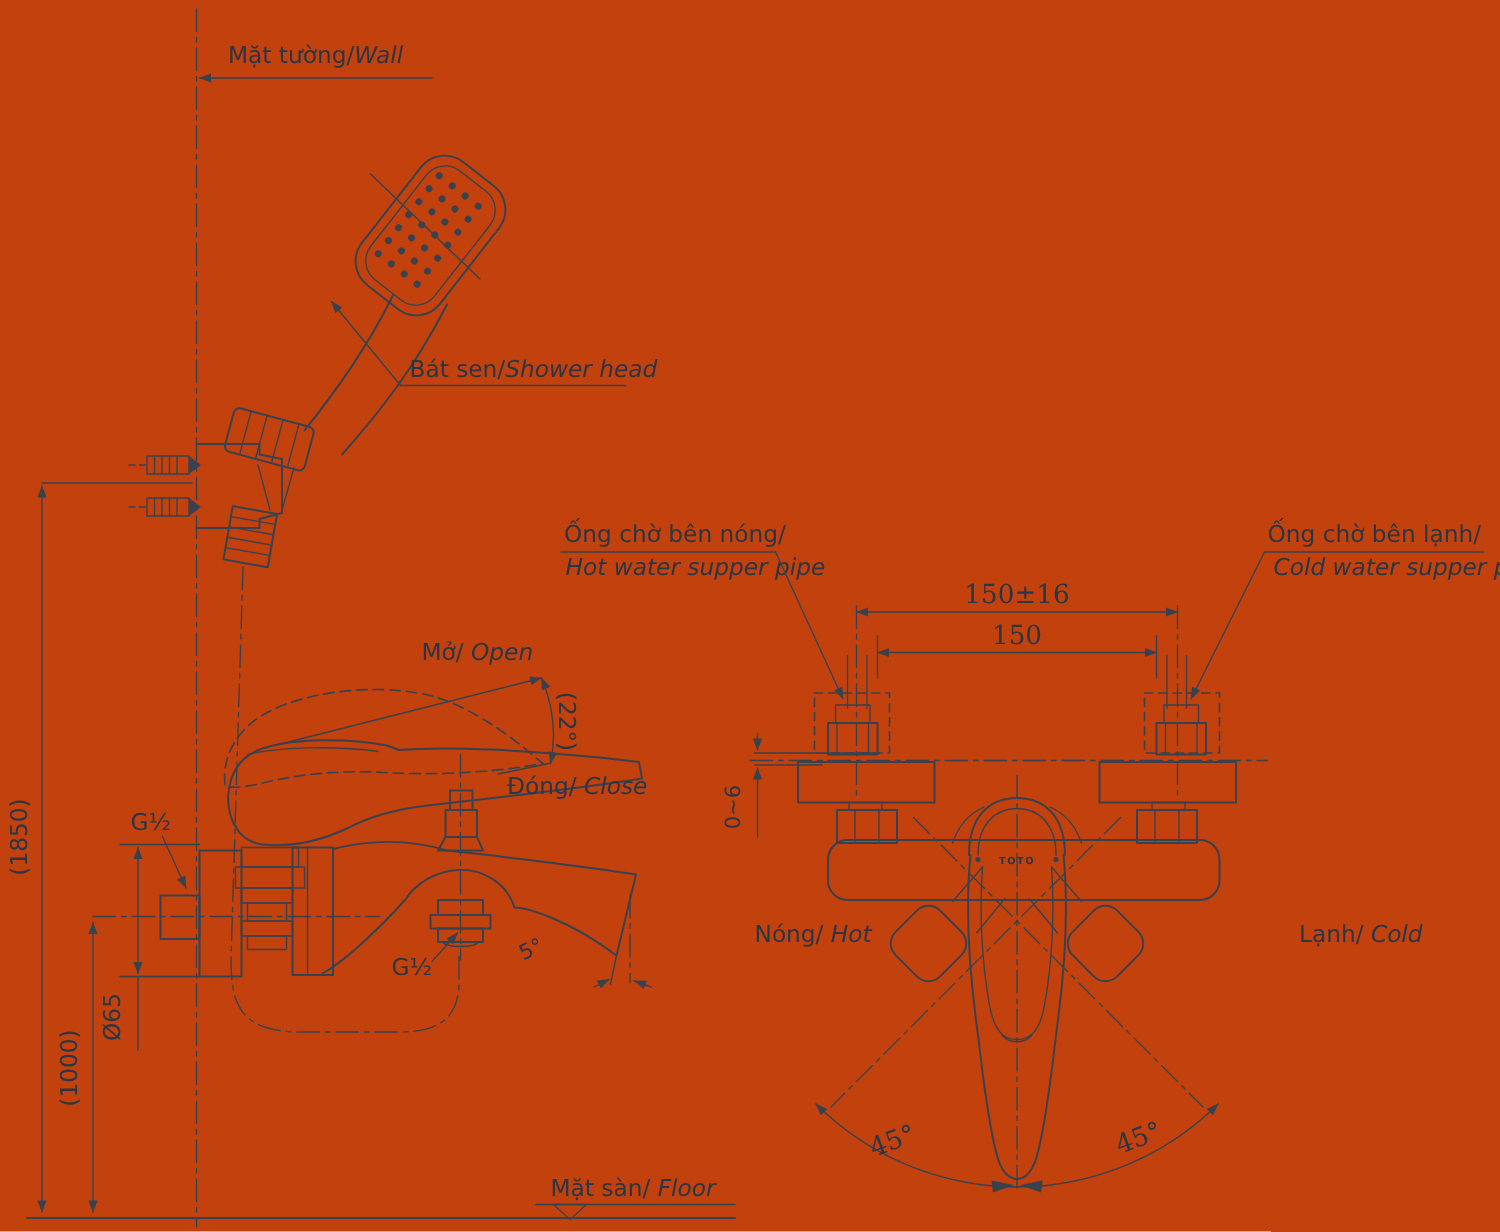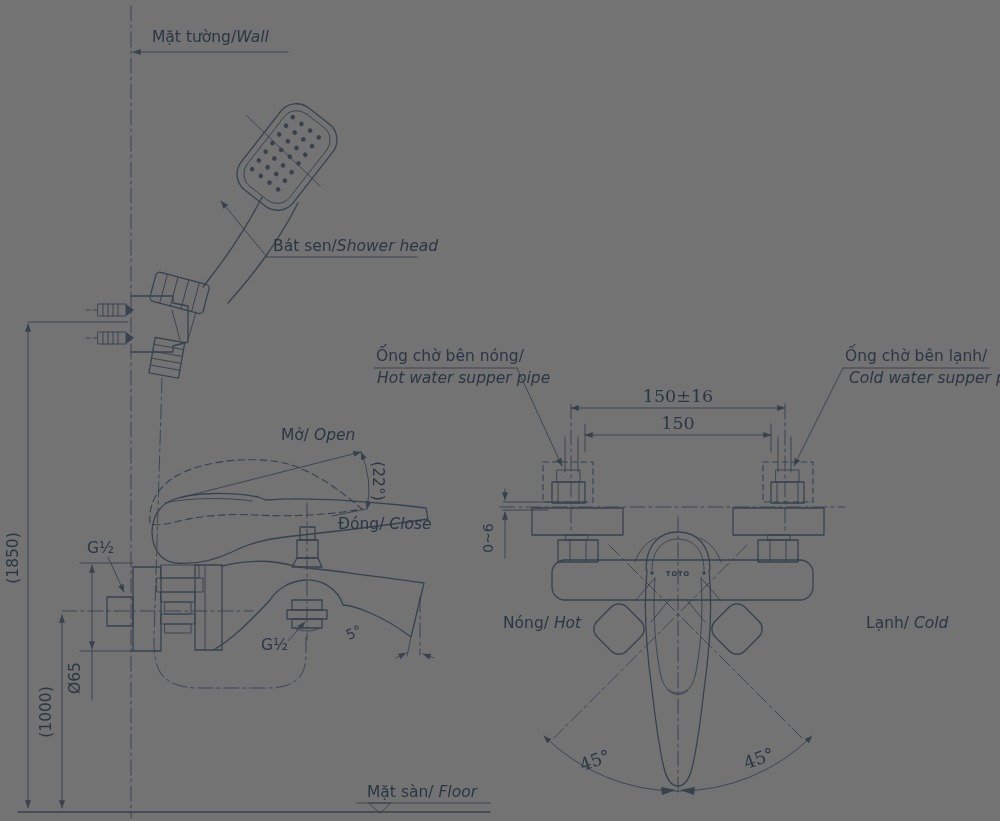--- a/index.html
+++ b/index.html
@@ -1,17 +1,17 @@
 <!DOCTYPE html>
 <html><head>
 <meta charset="utf-8">
 <style>
   :root{ --c:#38424f; }
   html,body{ margin:0; padding:0; background:#ffffff; }
-  .stage{ width:1000px; height:821px; background:#737373; position:relative; overflow:hidden;
+  .stage{ width:1000px; height:821px; background:#c2410c; position:relative; overflow:hidden;
           font-family:"DejaVu Sans","Liberation Sans",sans-serif; }
   svg{ display:block; }
   .ln{ fill:none; stroke:var(--c); stroke-width:1.3; stroke-linejoin:round; stroke-linecap:round; }
   .tn{ stroke-width:0.9; }
   .fillc{ fill:var(--c); stroke:none; }
   .dash{ stroke-dasharray:7 4; stroke-width:1.1; }
   .boxdash{ stroke-dasharray:5.5 4; stroke-width:1.1; }
   .cdash{ stroke-dasharray:15 4 3 4; stroke-width:0.9; }
   .anch{ stroke-dasharray:4 3; stroke-width:0.9; }
   text{ fill:#2b3645; font-family:"DejaVu Sans","Liberation Sans",sans-serif; font-size:15.5px; }

